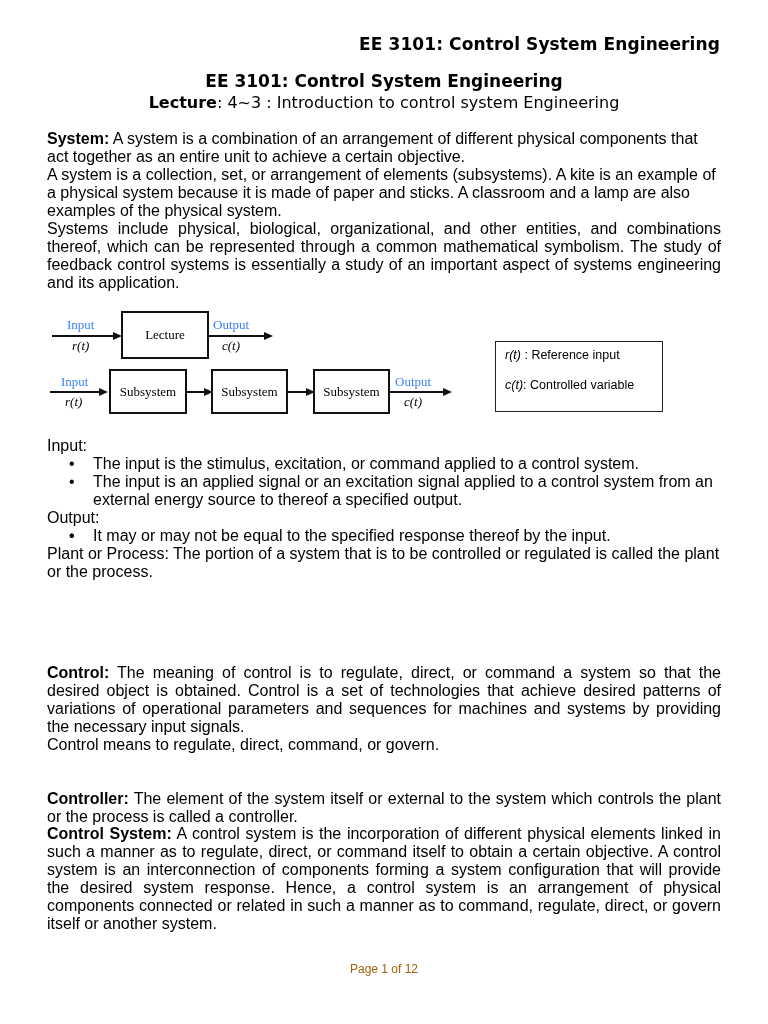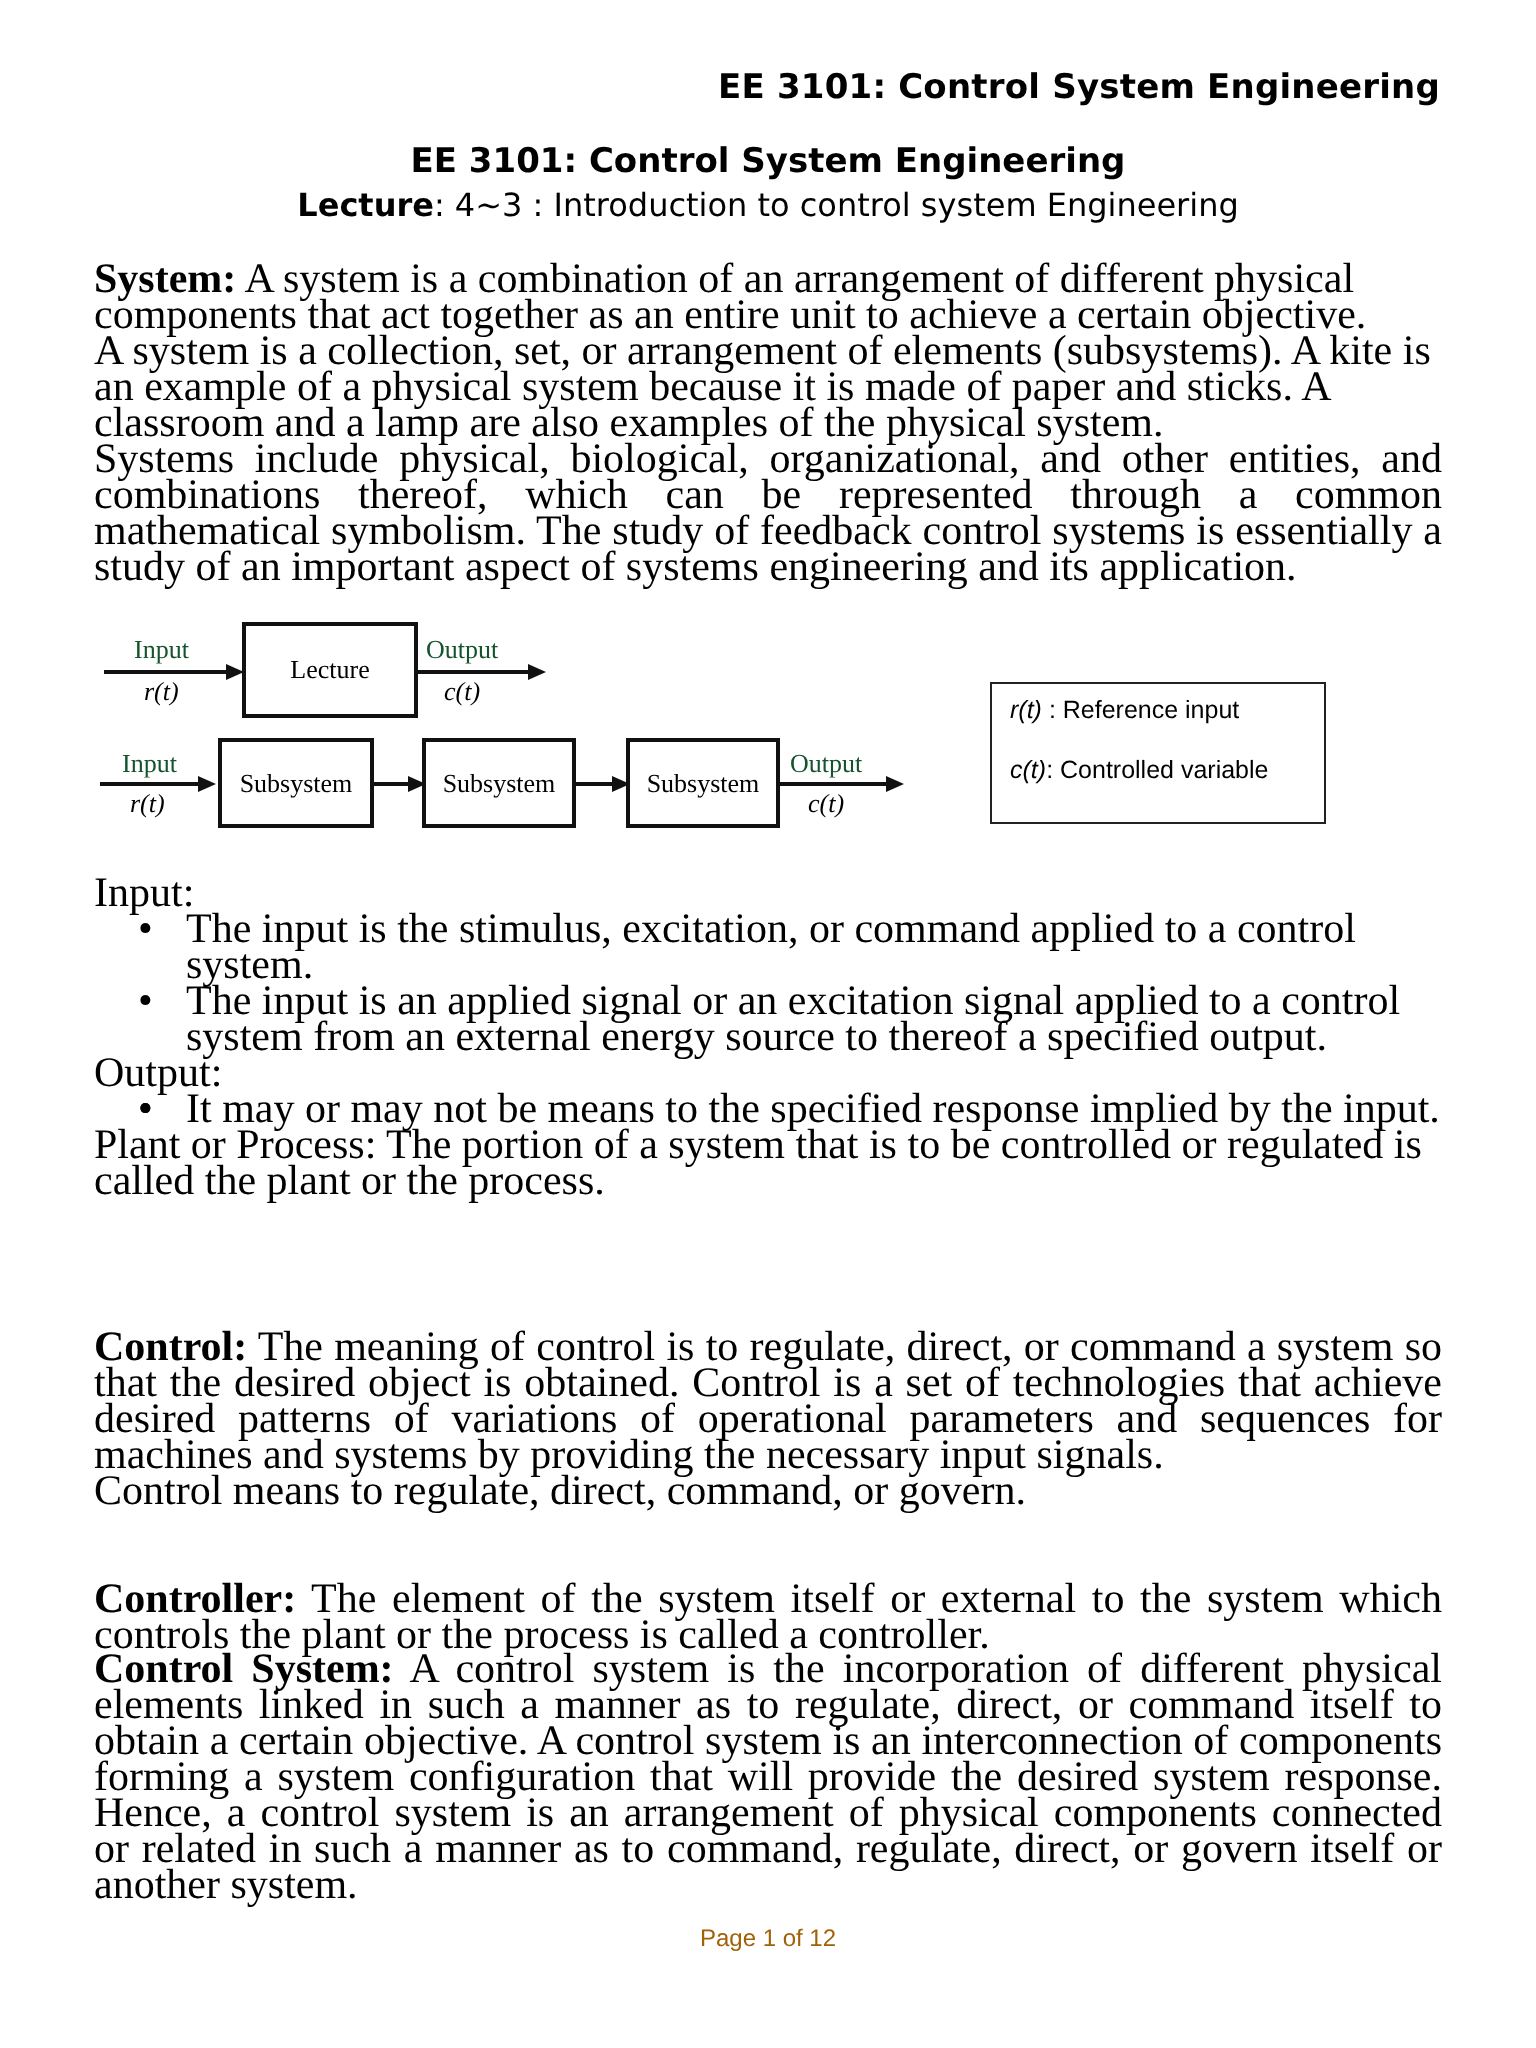--- a/index.html
+++ b/index.html
@@ -3,29 +3,29 @@
 <meta charset="utf-8">
 <style>
   html, body { margin: 0; padding: 0; background: #ffffff; }
   body { width: 768px; height: 1024px; position: relative; overflow: hidden;
          font-family: "DejaVu Sans", sans-serif; color: #000; }
   .page-header { position: absolute; right: 48px; top: 34px; font-size: 17px; font-weight: bold; letter-spacing: 0.1px; }
   .title-block { position: absolute; left: 0; width: 768px; top: 70px; text-align: center; }
   .doc-title { font-size: 17px; font-weight: bold; line-height: 22px; }
   .lecture-line { font-size: 16px; line-height: 22px; }
   .lecture-line b { font-weight: bold; }
-  .body-text { position: absolute; left: 47px; width: 674px; font-family: Liberation Serif, serif;
-               font-size: 21px; line-height: 18px; }
+  .body-text { position: absolute; left: 47px; width: 674px; font-family: Liberation Sans, sans-serif;
+               font-size: 16px; line-height: 18px; }
   .para { text-align: justify; margin: 0; }
   .para b { font-weight: bold; }
   .left { text-align: left; }
   #sec-system { top: 130px; }
   .diagram { position: absolute; left: 47px; top: 305px; width: 410px; height: 115px; }
   .diag-label { position: absolute; font-family: "Liberation Serif", serif; font-size: 13px; }
-  .blue { color: #14532d; }
+  .blue { color: #3b82f6; }
   .italic { font-style: italic; }
   .box { position: absolute; border: 2px solid #111; box-sizing: border-box; font-family: "Liberation Serif", serif;
          font-size: 13px; display: flex; align-items: center; justify-content: center; }
   .line { position: absolute; height: 1.5px; background: #111; }
   .arrowhead { position: absolute; width: 0; height: 0; border-top: 4px solid transparent; border-bottom: 4px solid transparent; border-left: 9px solid #111; }
   .legend-box { position: absolute; left: 495px; top: 341px; width: 168px; height: 71px; border: 1.5px solid #222; box-sizing: border-box;
                 font-family: "Liberation Sans", sans-serif; font-size: 12.5px; padding: 6px 0 0 9px; }
   .legend-box div { line-height: 15px; margin-bottom: 15px; }
   #sec-io { top: 437px; }
   .bullets { margin: 0; padding: 0; list-style: none; }
@@ -89,21 +89,21 @@
 
 <div class="body-text" id="sec-io">
   <p class="para left">Input:</p>
   <ul class="bullets">
     <li><span class="dot">•</span><span>The input is the stimulus, excitation, or command applied to a control system.</span></li>
     <li><span class="dot">•</span><span>The input is an applied signal or an excitation signal applied to a control system from an external energy source to thereof a specified output.</span></li>
   </ul>
   <p class="para left">Output:</p>
   <ul class="bullets">
     <li><span class="dot">•</span></li>
-    <li><span class="dot">•</span><span>It may or may not be means to the specified response implied by the input.</span></li>
+    <li><span class="dot">•</span><span>It may or may not be equal to the specified response thereof by the input.</span></li>
   </ul>
   <p class="para left">Plant or Process: The portion of a system that is to be controlled or regulated is called the plant or the process.</p>
 </div>
 
 <div class="body-text" id="sec-control">
   <p class="para"><b>Control:</b><span> The meaning of control is to regulate, direct, or command a system so that the desired object is obtained. Control is a set of technologies that achieve desired patterns of variations of operational parameters and sequences for machines and systems by providing the necessary input signals.</span></p>
   <p class="para left">Control means to regulate, direct, command, or govern.</p>
 </div>
 
 <div class="body-text" id="sec-controller">

